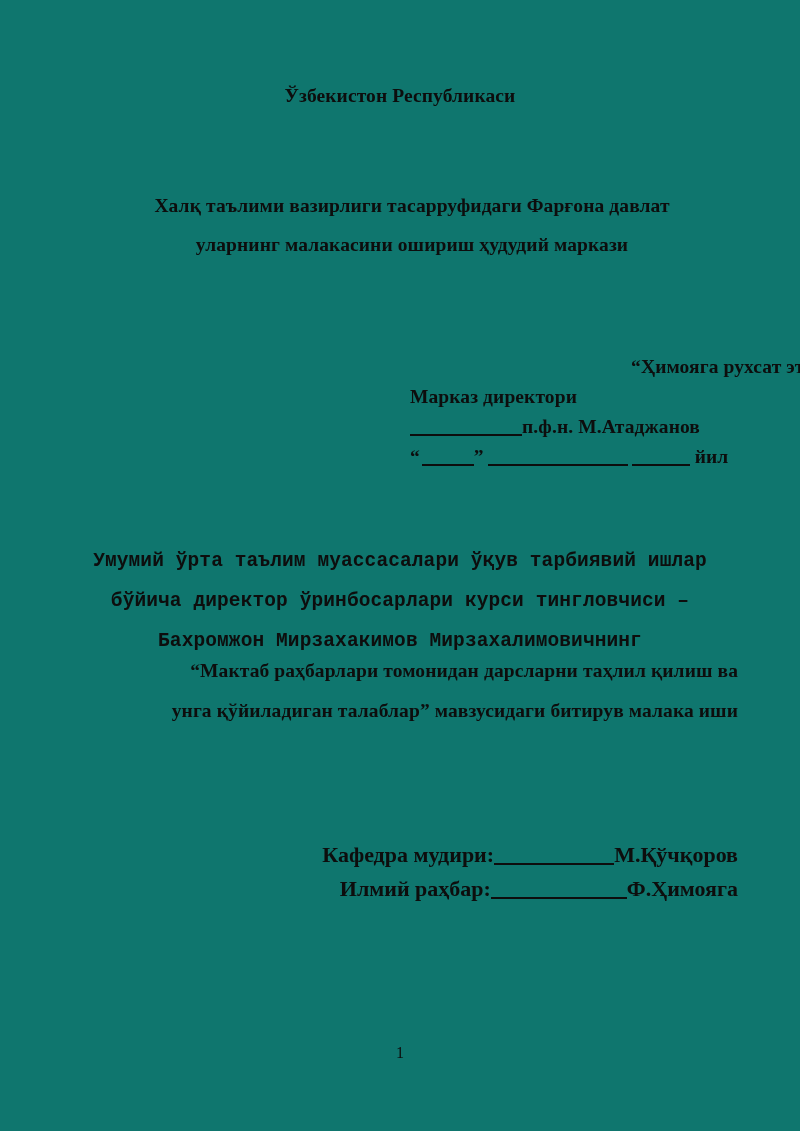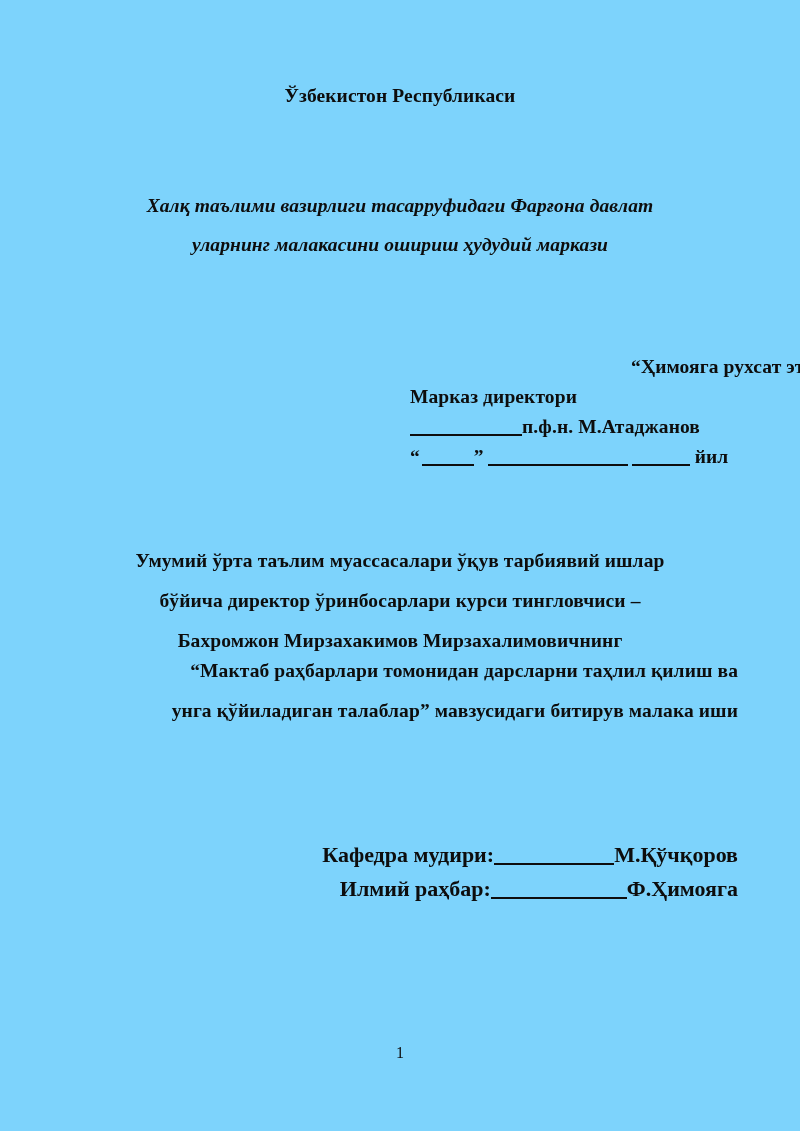--- a/index.html
+++ b/index.html
@@ -12,21 +12,21 @@
     font-family: "Liberation Serif", "DejaVu Serif", serif;
     color: #0d0d0d;
     -webkit-font-smoothing: antialiased;
   }
 
   .page {
     position: relative;
     width: 800px;
     height: 1131px;
     margin: 0 auto;
-    background: #7dd3fc;
+    background: #0f766e;
     overflow: hidden;
     box-sizing: border-box;
   }
 
   .content {
     position: absolute;
     left: 62px;
     right: 62px;
     top: 0;
     bottom: 0;
@@ -50,23 +50,22 @@
     top: 76px;
     left: 0;
     right: 0;
   }
   .ministry .line { line-height: 39px; }
 
   
   .institution {
     position: absolute;
     top: 186px;
-    left: 0;
+    left: 12px;
     right: 0;
-    font-style: italic;
   }
   .institution .line { line-height: 39px; }
 
   
   .approval {
     position: absolute;
     top: 352px;
     left: 348px;
     right: 0;
   }
@@ -86,21 +85,21 @@
   .rule-month { width: 140px; margin-left: 4px; }
   .rule-year  { width: 58px;  margin-left: 4px; }
 
   
   .listener {
     position: absolute;
     top: 541px;
     left: 0;
     right: 0;
   }
-  .listener .line { line-height: 40px; }
+  .listener .line { line-height: 40px; font-family: Liberation Mono, monospace; }
 
   .thesis {
     position: absolute;
     top: 651px;
     left: 0;
     right: 0;
   }
   .thesis .line { line-height: 40px; text-align: right; }
 
   

